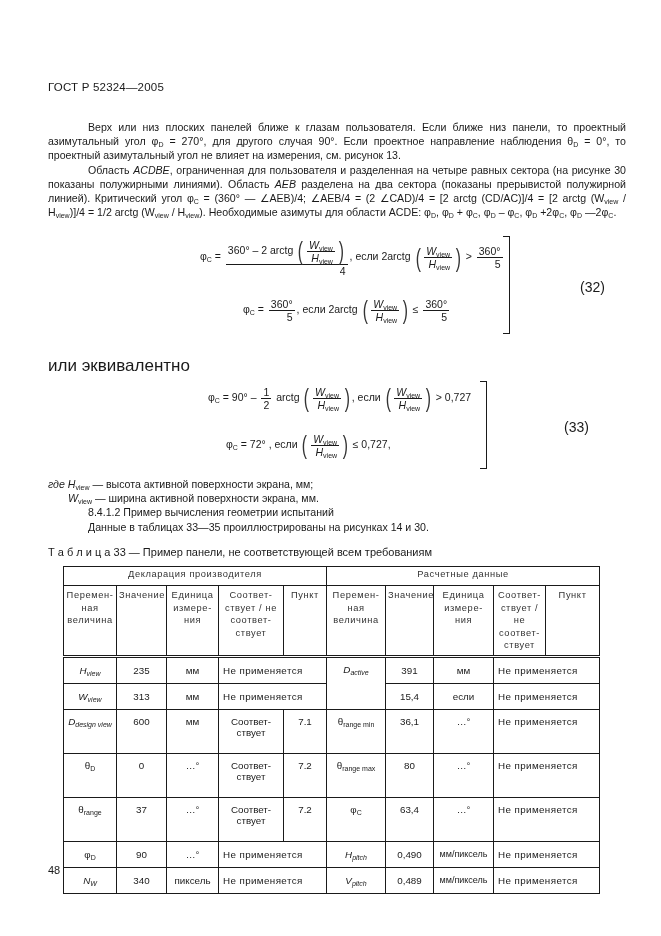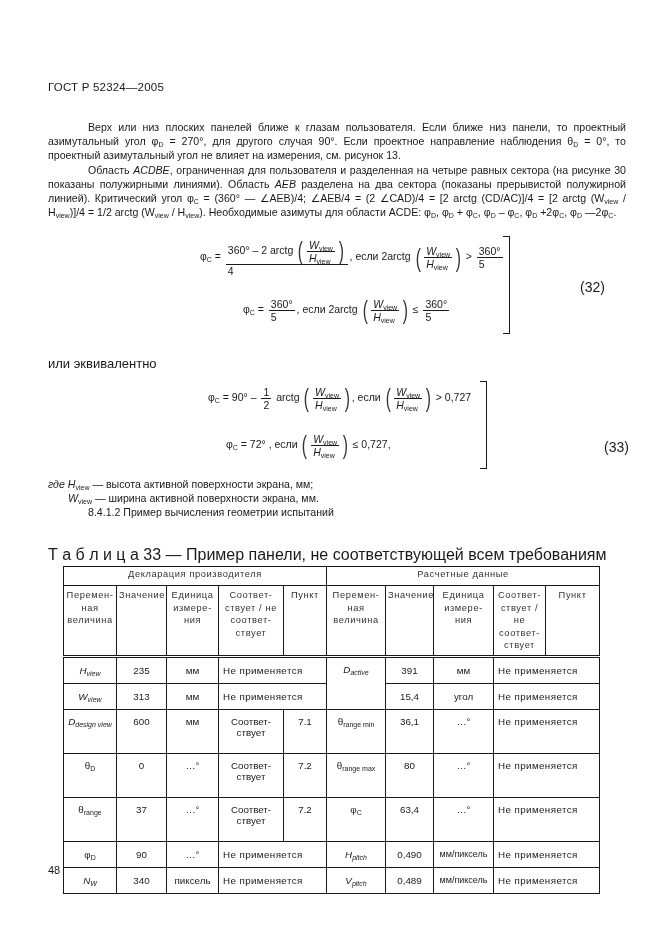--- a/index.html
+++ b/index.html
@@ -5,37 +5,37 @@
   html, body { margin: 0; padding: 0; background: #ffffff; }
   body { width: 661px; height: 936px; position: relative; overflow: hidden;
          font-family: "Liberation Sans", sans-serif; color: #1a1a1a; }
   .abs { position: absolute; }
   .hdr { left: 48px; top: 81px; font-weight: normal; font-size: 11.5px; letter-spacing: 0.2px; }
   .para { left: 48px; width: 578px; font-size: 10.6px; line-height: 14.2px; text-align: justify; }
   .para p { margin: 0; text-indent: 40px; }
   i { font-style: italic; }
   sub { font-size: 7px; vertical-align: -2px; line-height: 0; }
   .eq { font-size: 10.5px; white-space: nowrap; }
-  .frac { display: inline-block; vertical-align: middle; text-align: left; margin: 0 2px; }
+  .frac { display: inline-block; vertical-align: middle; text-align: right; margin: 0 2px; }
   .frac > span { display: block; padding: 0 2px; }
   .frac > span.num { border-bottom: 1px solid #1a1a1a; }
   .paren { display: inline-block; vertical-align: middle; font-size: 26px; font-weight: 100; line-height: 1; transform: scaleX(0.6); color:#333; }
   .brace { position: absolute; border: 1px solid #1a1a1a; border-left: none; width: 6px; }
   .eqnum { font-size: 14px; }
   table.t33 { position: absolute; left: 63px; top: 566px; width: 536px; border-collapse: collapse;
               font-size: 9.3px; table-layout: fixed; }
   table.t33 td { border: 1px solid #1a1a1a; text-align: center; vertical-align: top; padding: 3px 2px; }
   table.t33 .grp td { height: 14px; letter-spacing: 0.6px; color: #333; padding: 2px; }
   table.t33 .colh td { height: 58px; line-height: 12.5px; letter-spacing: 0.6px; color: #333; margin-top: 15px; }
   table.t33 tr.sep td { border-bottom: 3px double #1a1a1a; }
   table.t33 .row td { height: 19px; vertical-align: middle; font-size: 9.8px; }
   table.t33 .row.tall td { height: 34px; vertical-align: top; padding-top: 6px; }
   table.t33 td.left { text-align: left; padding-left: 4px; letter-spacing: 0.4px; }
   .var { font-style: italic; }
-  .caption { left: 48px; top: 546px; font-size: 16px; }
+  .caption { left: 48px; top: 546px; font-size: 11px; }
   .pg { left: 48px; top: 864px; font-size: 11px; }
 </style>
 </head>
 <body>
 
 <div class="abs hdr">ГОСТ Р 52324—2005</div>
 
 <div class="abs para" style="top:120px;">
   <p><span>Верх или низ плоских панелей ближе к глазам пользователя. Если ближе низ панели, то проектный азимутальный угол </span><span>φ</span><sub>D</sub><span> = 270°, для другого случая 90°. Если проектное направление наблюдения </span><span>θ</span><sub>D</sub><span> = 0°, то проектный азимутальный угол не влияет на измерения, см. рисунок 13.</span></p>
   <p><span>Область </span><i>ACDBE</i><span>, ограниченная для пользователя и разделенная на четыре равных сектора (на рисунке 30 показаны полужирными линиями). Область </span><i>AEB</i><span> разделена на два сектора (показаны прерывистой полужирной линией). Критический угол φ</span><sub>C</sub><span> = (360° — ∠AEB)/4; ∠AEB/4 = (2 ∠CAD)/4 = [2 arctg (CD/AC)]/4 = [2 arctg (W</span><sub>view</sub><span> / H</span><sub>view</sub><span>)]/4 = 1/2 arctg (W</span><sub>view</sub><span> / H</span><sub>view</sub><span>). Необходимые азимуты для области ACDE: φ</span><sub>D</sub><span>, φ</span><sub>D</sub><span> + φ</span><sub>C</sub><span>, φ</span><sub>D</sub><span> – φ</span><sub>C</sub><span>, φ</span><sub>D</sub><span> +2φ</span><sub>C</sub><span>, φ</span><sub>D</sub><span> —2φ</span><sub>C</sub><span>.</span></p>
@@ -51,42 +51,43 @@
 <div class="abs eq" style="left:243px; top:297px;">
   <span>φ</span><sub>C</sub> <span>=</span>
   <span class="frac"><span class="num">360°</span><span>5</span></span><span>,  если 2arctg</span>
   <span class="paren">(</span><span class="frac"><span class="num"><i>W</i><sub>view</sub></span><span><i>H</i><sub>view</sub></span></span><span class="paren">)</span>
   <span>≤</span>
   <span class="frac"><span class="num">360°</span><span>5</span></span>
 </div>
 <div class="brace" style="left:503px; top:236px; height:96px;"></div>
 <div class="abs eqnum" style="left:580px; top:279px;">(32)</div>
 
-<div class="abs" style="left:48px; top:356px; font-size:13px;">или эквивалентно</div>
+<div class="abs" style="left:48px; top:356px; font-size:17px;">или эквивалентно</div>
 
 <div class="abs eq" style="left:208px; top:385px;">
   <span>φ</span><sub>C</sub> <span>= 90° –</span>
   <span class="frac"><span class="num">1</span><span>2</span></span>
   <span>arctg</span>
   <span class="paren">(</span><span class="frac"><span class="num"><i>W</i><sub>view</sub></span><span><i>H</i><sub>view</sub></span></span><span class="paren">)</span><span>, если</span>
   <span class="paren">(</span><span class="frac"><span class="num"><i>W</i><sub>view</sub></span><span><i>H</i><sub>view</sub></span></span><span class="paren">)</span>
   <span>&gt; 0,727</span>
 </div>
 <div class="abs eq" style="left:226px; top:432px;">
   <span>φ</span><sub>C</sub> <span>= 72° , если</span>
   <span class="paren">(</span><span class="frac"><span class="num"><i>W</i><sub>view</sub></span><span><i>H</i><sub>view</sub></span></span><span class="paren">)</span>
   <span>≤ 0,727,</span>
 </div>
 <div class="brace" style="left:480px; top:381px; height:86px;"></div>
-<div class="abs eqnum" style="left:604px; top:419px;margin-top:20px;">(33)</div>
+<div class="abs eqnum" style="left:564px; top:419px;">(33)</div>
 
 <div class="abs" style="left:48px; top:477px; font-size:10.6px; line-height:14.2px;">
   <div><i>где H</i><sub>view</sub><span> — высота активной поверхности экрана, мм;</span></div>
   <div style="padding-left:20px;"><i>W</i><sub>view</sub><span> — ширина активной поверхности экрана, мм.</span></div>
   <div style="padding-left:40px;">8.4.1.2 Пример вычисления геометрии испытаний</div>
+  <div style="padding-left:40px;">Данные в таблицах 33—35 проиллюстрированы на рисунках 14 и 30.</div>
 </div>
 
 <div class="abs caption">Т а б л и ц а  33 — Пример панели, не соответствующей всем требованиям</div>
 
 <table class="t33">
   <colgroup>
     <col style="width:53px">
       <col style="width:50px">
       <col style="width:52px">
       <col style="width:65px">
@@ -125,21 +126,21 @@
     <td>мм</td>
     <td colspan="2" class="left">Не применяется</td>
   </tr>
 
   <tr class="row">
     <td class="var"><span>W</span><sub>view</sub></td>
     <td>313</td>
     <td>мм</td>
     <td colspan="2" class="left">Не применяется</td>
     <td>15,4</td>
-    <td>угол</td>
+    <td>если</td>
     <td colspan="2" class="left">Не применяется</td>
   </tr>
 
   <tr class="row tall">
     <td class="var"><span>D</span><sub>design view</sub></td>
     <td>600</td>
     <td>мм</td>
     <td>Соответ-ствует</td>
     <td>7.1</td>
     <td><span>θ</span><sub>range min</sub></td>

